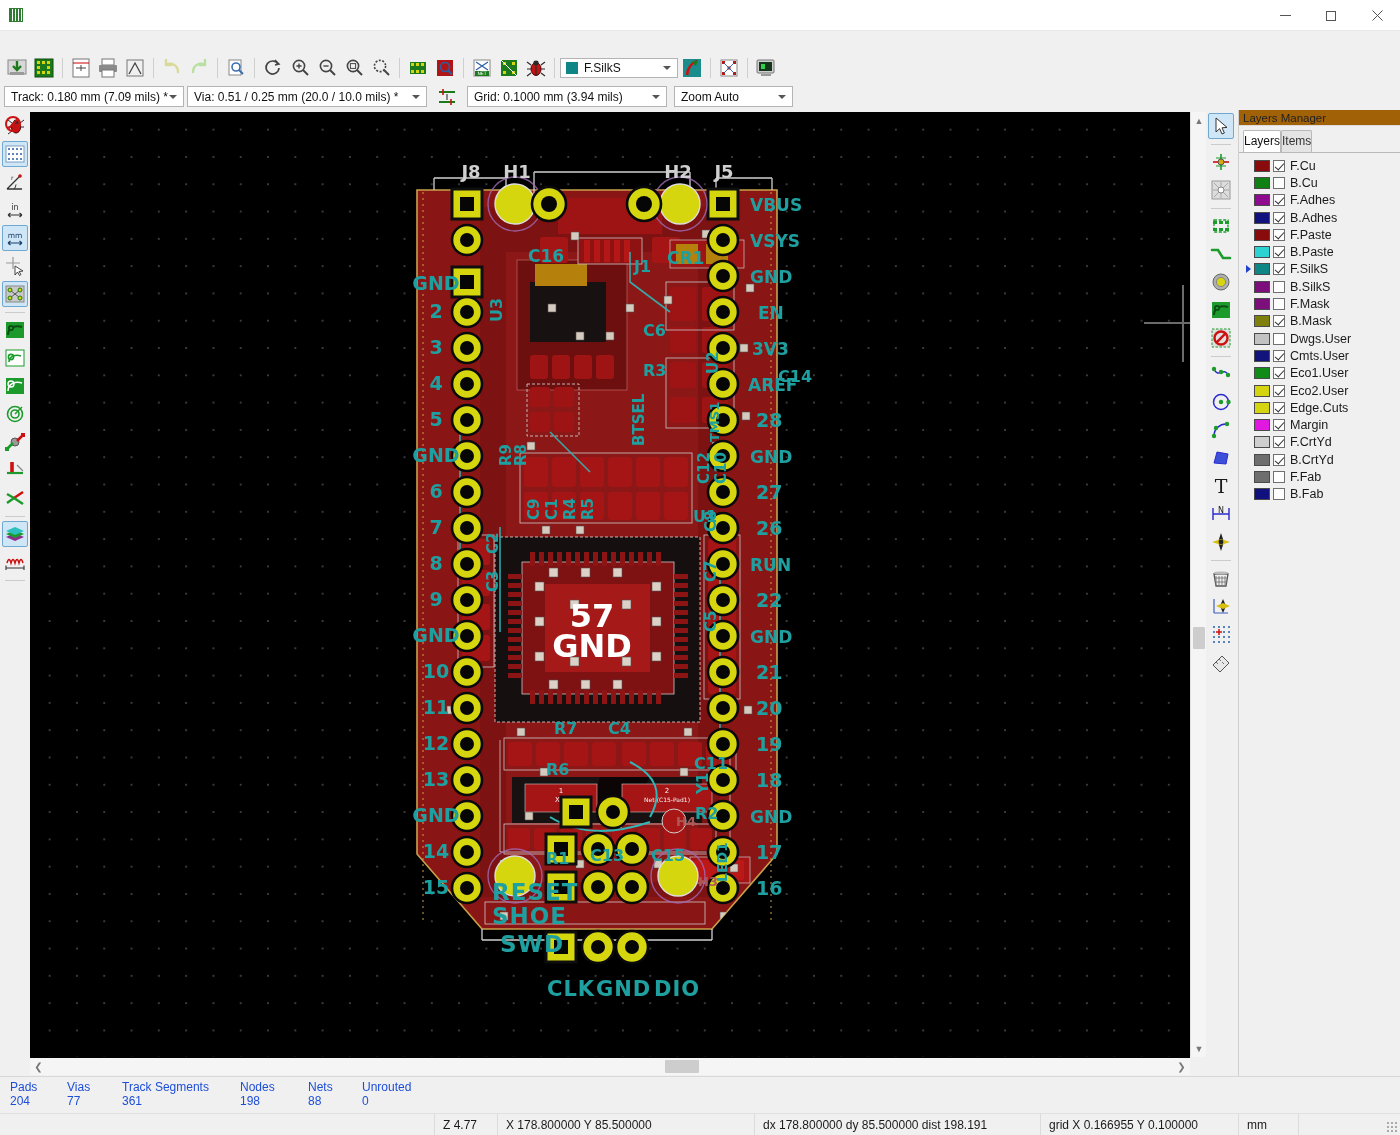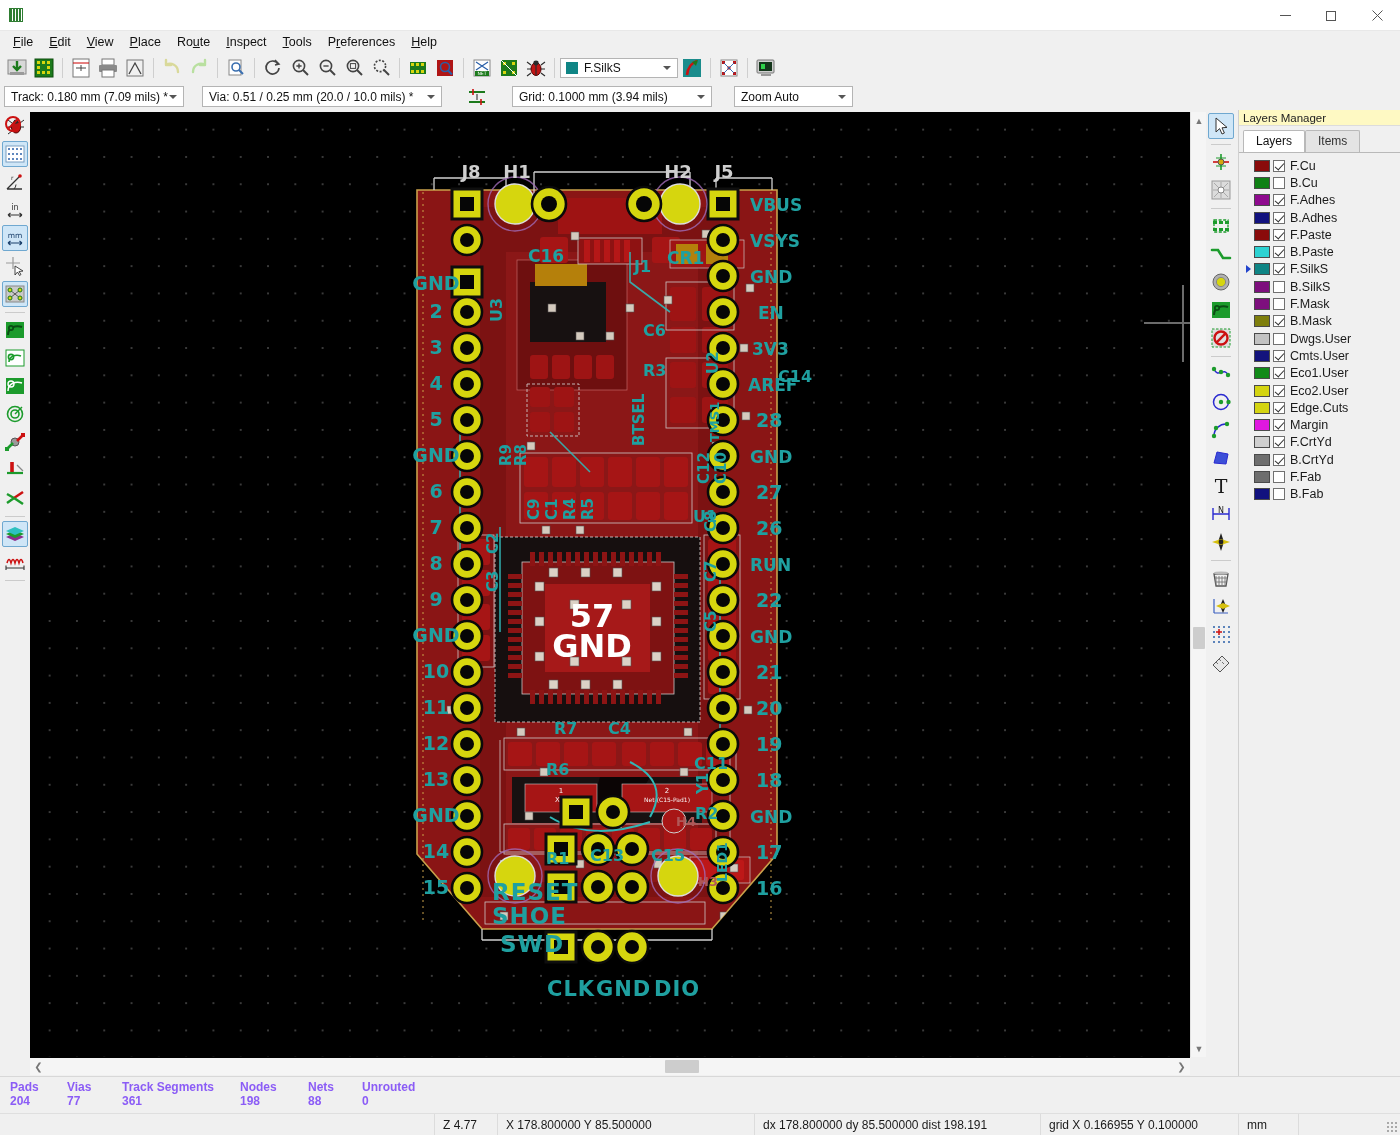--- a/index.html
+++ b/index.html
@@ -51,21 +51,21 @@
   }
   .menubar .mi u { text-decoration: underline; }
 
   
   .toolbar1 {
     position: absolute; left: 0; top: 53px; width: 1400px; height: 29px;
     background: #f0f0f0; display: flex; align-items: center; padding-left: 4px; gap: 1px;
   }
   .toolbar2 {
     position: absolute; left: 0; top: 82px; width: 1400px; height: 29px;
-    background: #f0f0f0; display: flex; align-items: center; padding-left: 4px; gap: 18px;
+    background: #f0f0f0; display: flex; align-items: center; padding-left: 4px; gap: 3px;
   }
   .tb-btn {
     width: 26px; height: 26px; display: flex; align-items: center; justify-content: center;
     border: 1px solid transparent; border-radius: 2px;
   }
   .tb-sep { width: 1px; height: 20px; background: #cfcfcf; margin: 0 4px; flex: none; }
 
   
   .combo {
     height: 20px; background: #ffffff; border: 1px solid #b4b4b4;
@@ -155,25 +155,25 @@
     position: absolute; top: 2px; height: 13px; background: #cdcdcd; border-radius: 1px;
   }
 
   
   .layers-panel {
     position: absolute; left: 1238px; top: 110px; width: 162px; height: 1008px;
     background: #f0f0f0; border-left: 1px solid #d0d0d0;
   }
   .lp-title {
     height: 16px; font-size: 11.5px; color: #222; padding-left: 4px; line-height: 16px;
-    background: #fef9c3; border-bottom: 1px solid #dcdcdc;
+    background: #a16207; border-bottom: 1px solid #dcdcdc;
   }
   .lp-tabs { display: flex; height: 22px; margin-top: 4px; padding-left: 4px; }
   .lp-tab {
-    padding: 2px 12px; font-size: 12px; border: 1px solid #b9b9b9;
+    padding: 2px 0; font-size: 12px; border: 1px solid #b9b9b9;
     border-bottom: none; background: #e4e4e4; color: #333;
     border-radius: 2px 2px 0 0; line-height: 16px;
   }
   .lp-tab.sel { background: #ffffff; color: #111; position: relative; z-index: 2; }
   .lp-body {
     border-top: 1px solid #b9b9b9; background: #f0f0f0;
     padding-top: 4px; height: 832px;
   }
   .layer-row {
     display: flex; align-items: center; height: 17.3px; padding-left: 6px; font-size: 12px;
@@ -198,21 +198,21 @@
     border: solid #303030; border-width: 0 1.6px 1.6px 0; transform: rotate(42deg);
   }
   .layer-row .lname { color: #1a1a1a; font-size: 12.5px; white-space: nowrap; }
 
   
   .statusbar {
     position: absolute; left: 0; top: 1076px; width: 1400px; height: 59px;
     background: #f0f0f0; border-top: 1px solid #d8d8d8;
   }
   .stat-top { position: absolute; left: 0; top: 0; width: 1400px; height: 35px; }
-  .stat-col { position: absolute; top: 3px; font-size: 12px; color: #8b5cf6; font-weight: bold; }
+  .stat-col { position: absolute; top: 3px; font-size: 12px; color: #1d4ed8; }
   .stat-col .lbl { display: block; line-height: 14px; }
   .stat-col .val { display: block; line-height: 14px; }
   .stat-bottom {
     position: absolute; left: 0; top: 36px; width: 1400px; height: 23px;
     display: flex; border-top: 1px solid #dfdfdf;
   }
   .sb-field {
     height: 22px; display: flex; align-items: center; font-size: 12px;
     color: #1a1a1a; padding: 0 8px; border-right: 1px solid #dcdcdc;
     white-space: nowrap;
@@ -243,31 +243,20 @@
           <span class="wc-max"></span>
         </div>
       <div class="close">
         <svg width="11" height="11" viewBox="0 0 11 11">
             <path d="M0.5 0.5 L10.5 10.5 M10.5 0.5 L0.5 10.5" stroke="#555" stroke-width="1" fill="none"></path>
           </svg>
       </div>
     </div>
   </div>
 
-  <div class="menubar">
-    <div class="mi"><u>F</u><span>ile</span></div>
-    <div class="mi"><u>E</u>dit</div>
-    <div class="mi"><u>V</u>iew</div>
-    <div class="mi"><u>P</u>lace</div>
-    <div class="mi">Ro<u>u</u>te</div>
-    <div class="mi"><u>I</u>nspect</div>
-    <div class="mi"><u>T</u>ools</div>
-    <div class="mi">P<u>r</u>eferences</div>
-    <div class="mi"><u>H</u>elp</div>
-  </div>
 
   <div class="toolbar1">
     <div class="tb-btn">
       <svg width="22" height="22" viewBox="0 0 22 22">
         <rect x="2" y="3" width="18" height="14" fill="#d8d8d8" stroke="#888"></rect>
         <path d="M11 4 L11 12 M7 9 L11 13 L15 9" stroke="#1c7a1c" stroke-width="2.4" fill="none"></path>
         <rect x="4" y="15" width="14" height="3" fill="#9a9a9a"></rect>
       </svg>
     </div>
     <div class="tb-btn">

